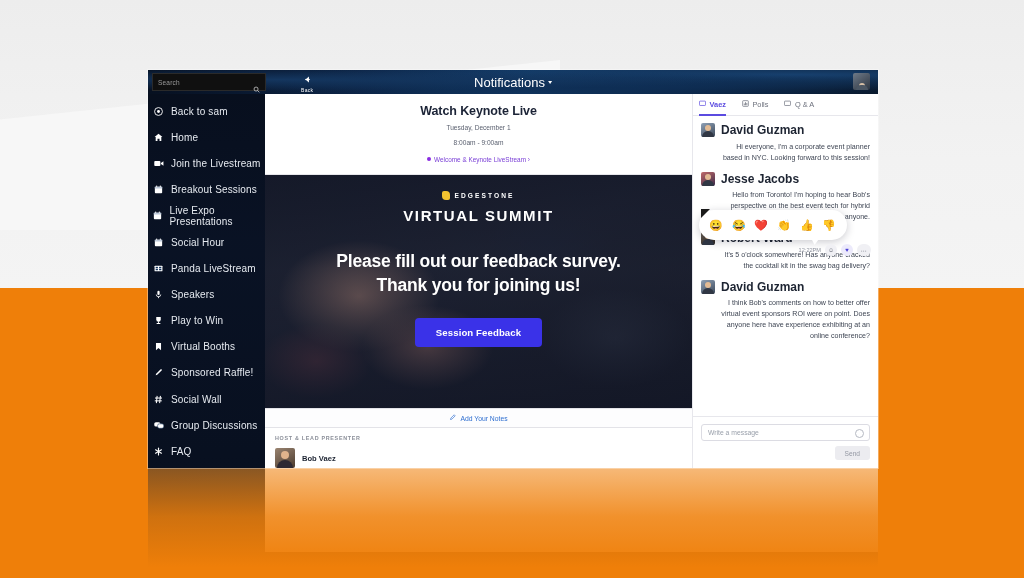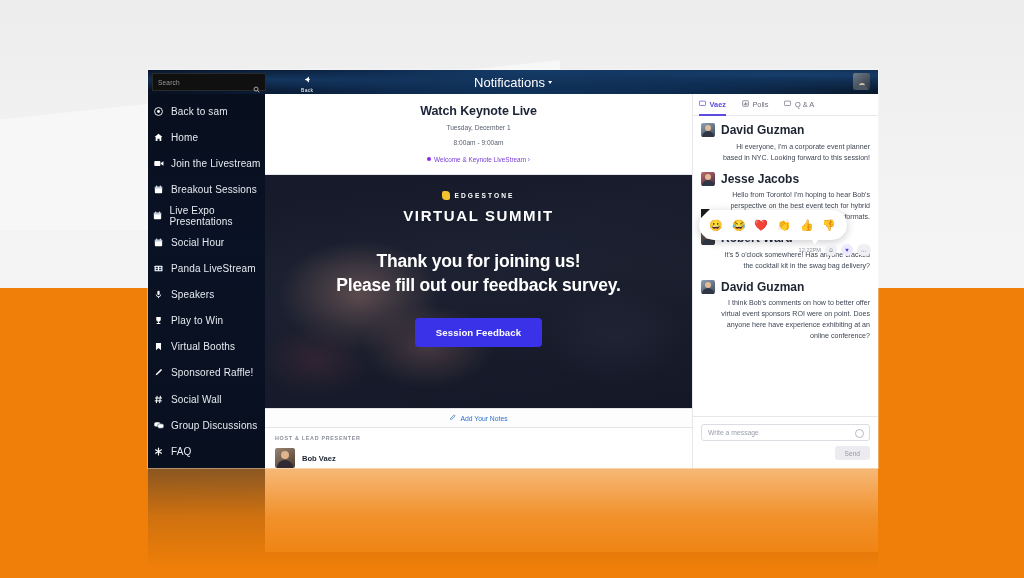--- a/index.html
+++ b/index.html
@@ -424,22 +424,22 @@
       <div class="stage">
         <div class="stage-photo"></div>
         <div class="stage-scrim"></div>
         <div class="stage-inner">
           <div class="brandrow">
             <span class="brandmark"></span>
             <span class="brandname">EDGESTONE</span>
           </div>
           <div class="summit">VIRTUAL SUMMIT</div>
           <div class="thanks">
+            <div>Please fill out our feedback survey.</div>
             <div>Thank you for joining us!</div>
-            <div>Please fill out our feedback survey.</div>
           </div>
           <button class="cta">Session Feedback</button>
         </div>
       </div>
 
       <div class="notesbar">
         <span>
           <svg width="7" height="7" viewBox="0 0 16 16">
               <path d="M11.8 1.8l2.4 2.4-7.6 7.6-3.2.8.8-3.2z" fill="none" stroke="#2f6fd0" stroke-width="1.5"></path>
             </svg>
@@ -505,21 +505,21 @@
           </div>
         </div>
 
         <div class="msg">
           <div class="av a2">
               <div class="shoulders"></div>
               <div class="face"></div>
             </div>
           <div class="body">
             <div class="who">Jesse Jacobs</div>
-            <div class="txt">Hello from Toronto! I'm hoping to hear Bob's perspective on the best event tech for hybrid formats.</div>
+            <div class="txt">Hello from Toronto! I'm hoping to hear Bob's perspective on the best event tech for hybrid anyone.</div>
           </div>
         </div>
 
         <div class="msg">
           <div class="av a3">
               <div class="shoulders"></div>
               <div class="face"></div>
             </div>
           <div class="body">
             <div class="who">Robert Ward</div>

